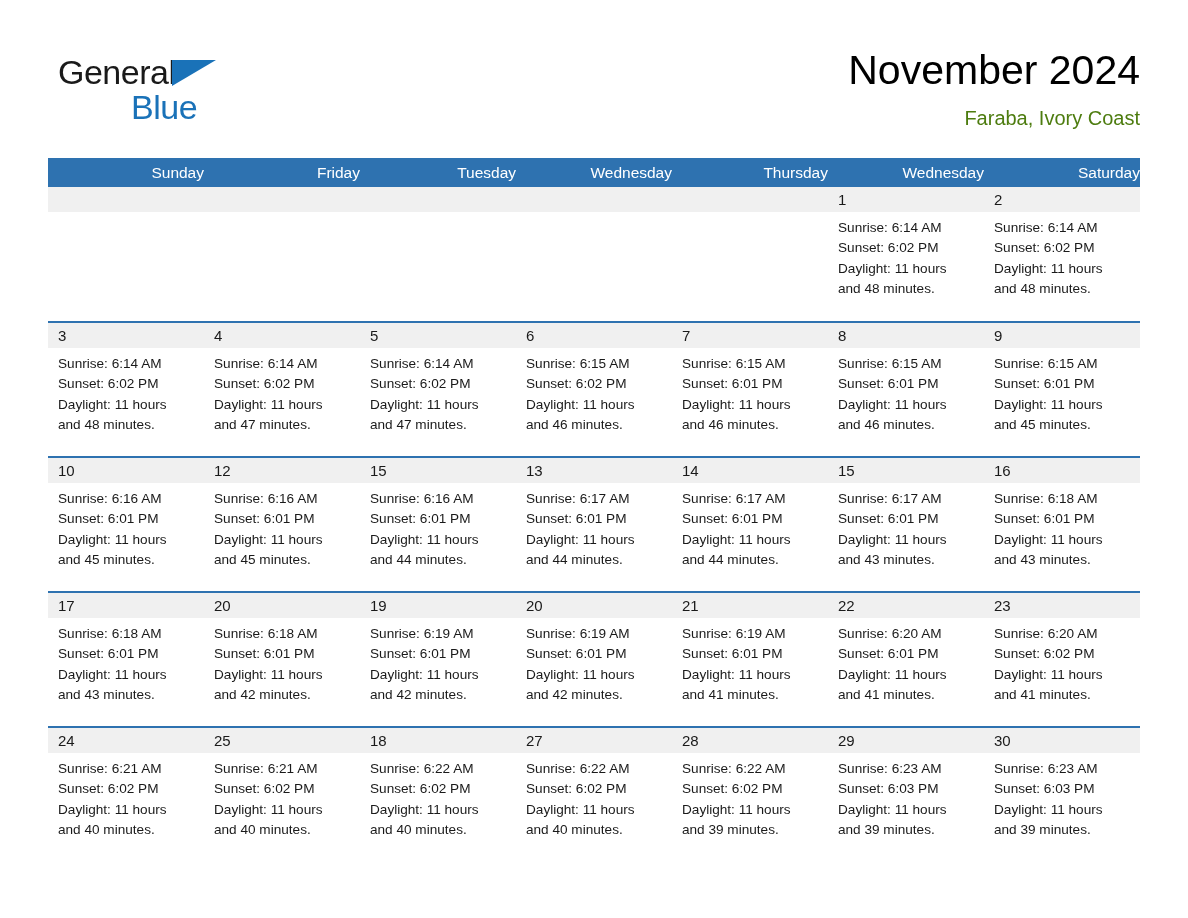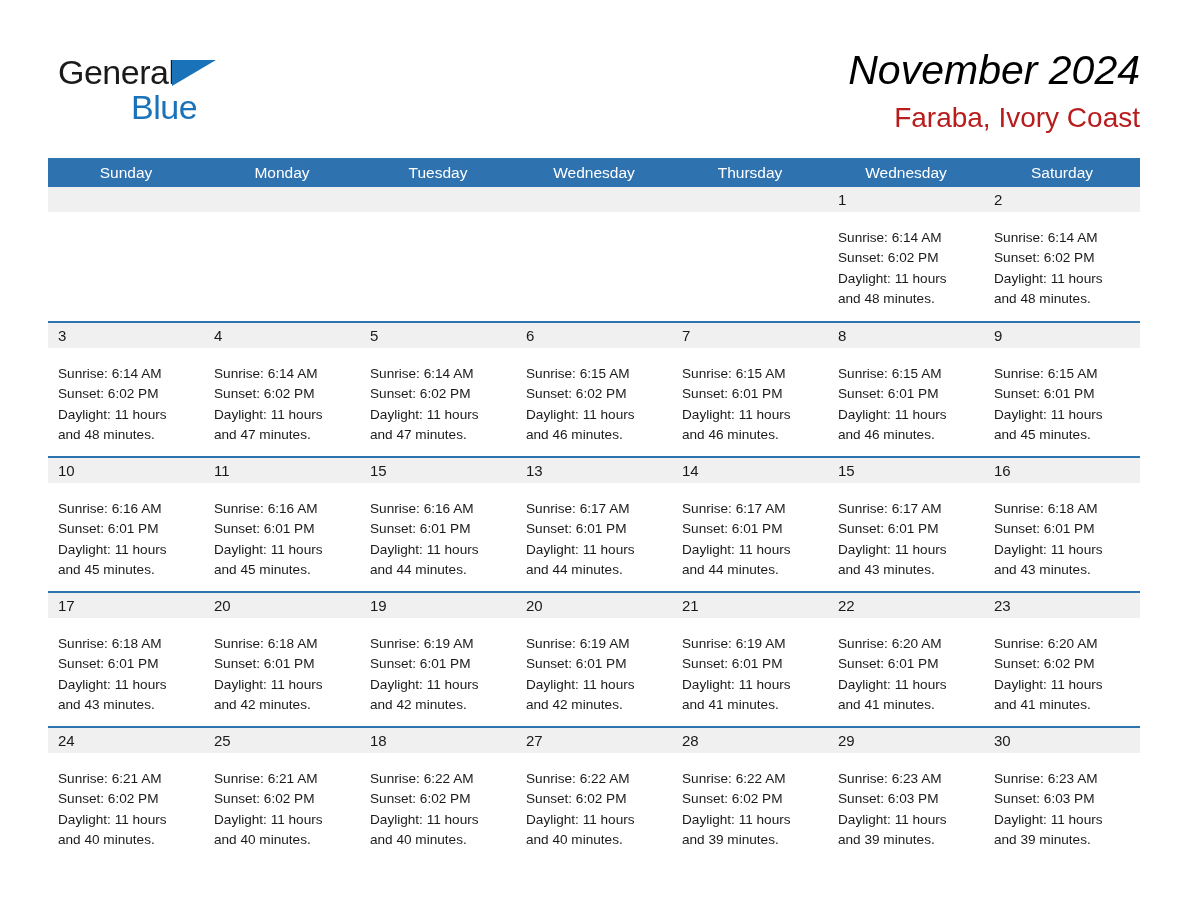--- a/index.html
+++ b/index.html
@@ -76,26 +76,25 @@
     right: 0px;
     top: 0px;
     text-align: right;
   }
   .month-title {
     font-size: 41px;
     font-weight: 400;
     color: #000000;
     line-height: 52px;
     white-space: nowrap;
-    font-style: italic;
   }
   .location-title {
-    font-size: 28px;
+    font-size: 20px;
     font-weight: 400;
-    color: #b91c1c;
+    color: #4d7c0f;
     line-height: 32px;
     margin-top: 6px;
     white-space: nowrap;
   }
 
   
   .calendar {
     position: absolute;
     left: 48px;
     top: 158px;
@@ -106,21 +105,21 @@
   .calendar th, .calendar td {
     padding: 0;
     margin: 0;
     vertical-align: top;
   }
   .dow-header th {
     background: #2e72b0;
     color: #ffffff;
     font-size: 15.5px;
     font-weight: 400;
-    text-align: center;
+    text-align: right;
     height: 29px;
     line-height: 29px;
     box-sizing: border-box;
   }
   .week-row td {
     width: 156px;
     height: 135px;
     box-sizing: border-box;
     border-top: 2px solid #2e72b0;
     background: #ffffff;
@@ -135,21 +134,21 @@
   .daynum-band {
     height: 25px;
     background: #f0f0f0;
     font-size: 15px;
     line-height: 25px;
     padding-left: 10px;
     color: #1a1a1a;
     box-sizing: border-box;
   }
   .cell-body {
-    padding: 16px 8px 0 10px;
+    padding: 6px 8px 0 10px;
   }
   .cell-body .line {
     font-size: 13.6px;
     line-height: 20.3px;
     color: #1a1a1a;
     white-space: nowrap;
   }
   .empty-cell .daynum-band {
     background: #f0f0f0;
   }
@@ -174,21 +173,21 @@
       <div class="month-title">November 2024</div>
       <div class="location-title">Faraba, Ivory Coast</div>
     </div>
 
   </div>
 
   <table class="calendar">
     <thead>
       <tr class="dow-header">
         <th>Sunday</th>
-        <th>Monday</th>
+        <th>Friday</th>
         <th>Tuesday</th>
         <th>Wednesday</th>
         <th>Thursday</th>
         <th>Wednesday</th>
         <th>Saturday</th>
       </tr>
     </thead>
     <tbody id="calendar-body">
         <tr class="week-row first-week">
           <td class="empty-cell">
@@ -325,21 +324,21 @@
               <div class="cell-body">
                 <div class="line">Sunrise: 6:16 AM</div>
                 <div class="line">Sunset: 6:01 PM</div>
                 <div class="line">Daylight: 11 hours</div>
                 <div class="line">and 45 minutes.</div>
               </div>
             </div>
           </td>
           <td>
             <div class="daycell-inner">
-              <div class="daynum-band">11</div>
+              <div class="daynum-band">12</div>
               <div class="cell-body">
                 <div class="line">Sunrise: 6:16 AM</div>
                 <div class="line">Sunset: 6:01 PM</div>
                 <div class="line">Daylight: 11 hours</div>
                 <div class="line">and 45 minutes.</div>
               </div>
             </div>
           </td>
           <td>
             <div class="daycell-inner">

